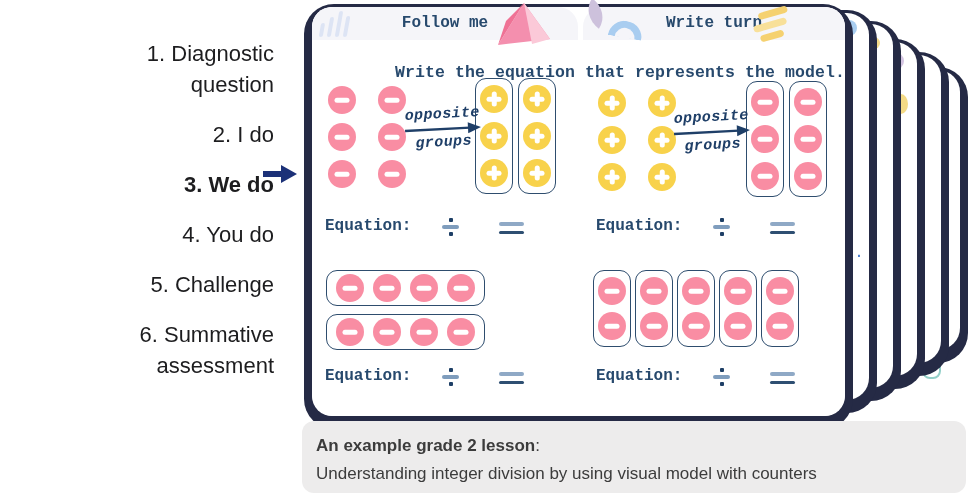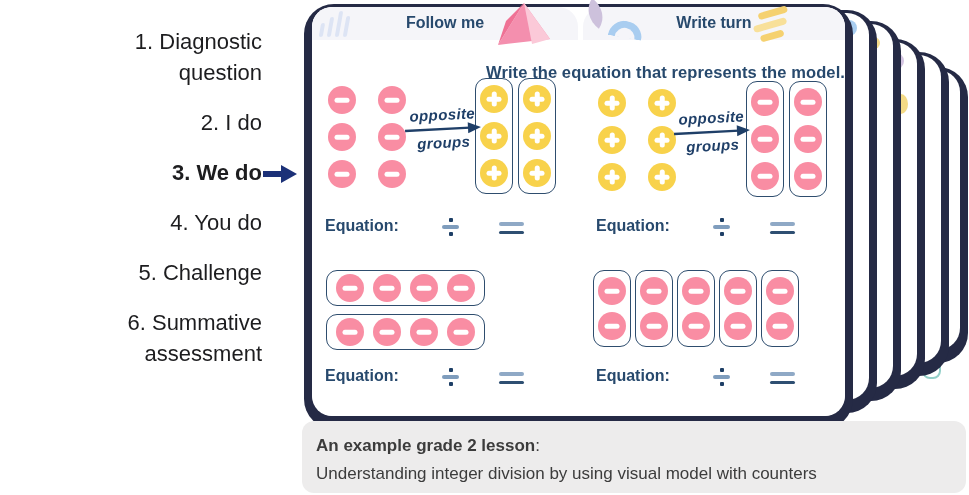--- a/index.html
+++ b/index.html
@@ -6,32 +6,33 @@
   body{
     width:969px;height:495px;position:relative;overflow:hidden;
     background:#ffffff;
     font-family:"Liberation Sans", sans-serif;
     -webkit-font-smoothing:antialiased;
   }
   .stage{position:absolute;inset:0;}
 
   
   .lesson-list{
-    position:absolute;left:0;top:22px;width:258px;margin:4px;padding:0;
+    position:absolute;left:0;top:22px;width:258px;margin:16px;padding:0;
     list-style:none;text-align:right;color:#1d1d1f;
     font-size:22px;line-height:31px;
   }
   .lesson-list li{margin-bottom:19px;white-space:pre-line;}
   .lesson-list li.bold{font-weight:700;}
   .we-do-arrow{position:absolute;left:263px;top:165px;width:34px;height:18px;}
 
   
   .card{
     position:absolute;background:#ffffff;border-radius:22px;
     box-shadow:0 5px 0 8px var(--shadow);
+    font-family:Liberation Mono, monospace;
   }
   .card.main{left:312px;top:7px;width:533px;height:409px;z-index:20;}
   .card.c2{left:336px;top:13px;width:533px;height:387px;z-index:19;}
   .card.c3{left:360px;top:24px;width:533px;height:364px;z-index:18;}
   .card.c4{left:384px;top:42px;width:533px;height:334px;z-index:17;}
   .card.c5{left:406px;top:55px;width:535px;height:308px;z-index:16;}
   .card.c6{left:428px;top:70px;width:532px;height:280px;z-index:15;}
 
   
   .deco{position:absolute;}

